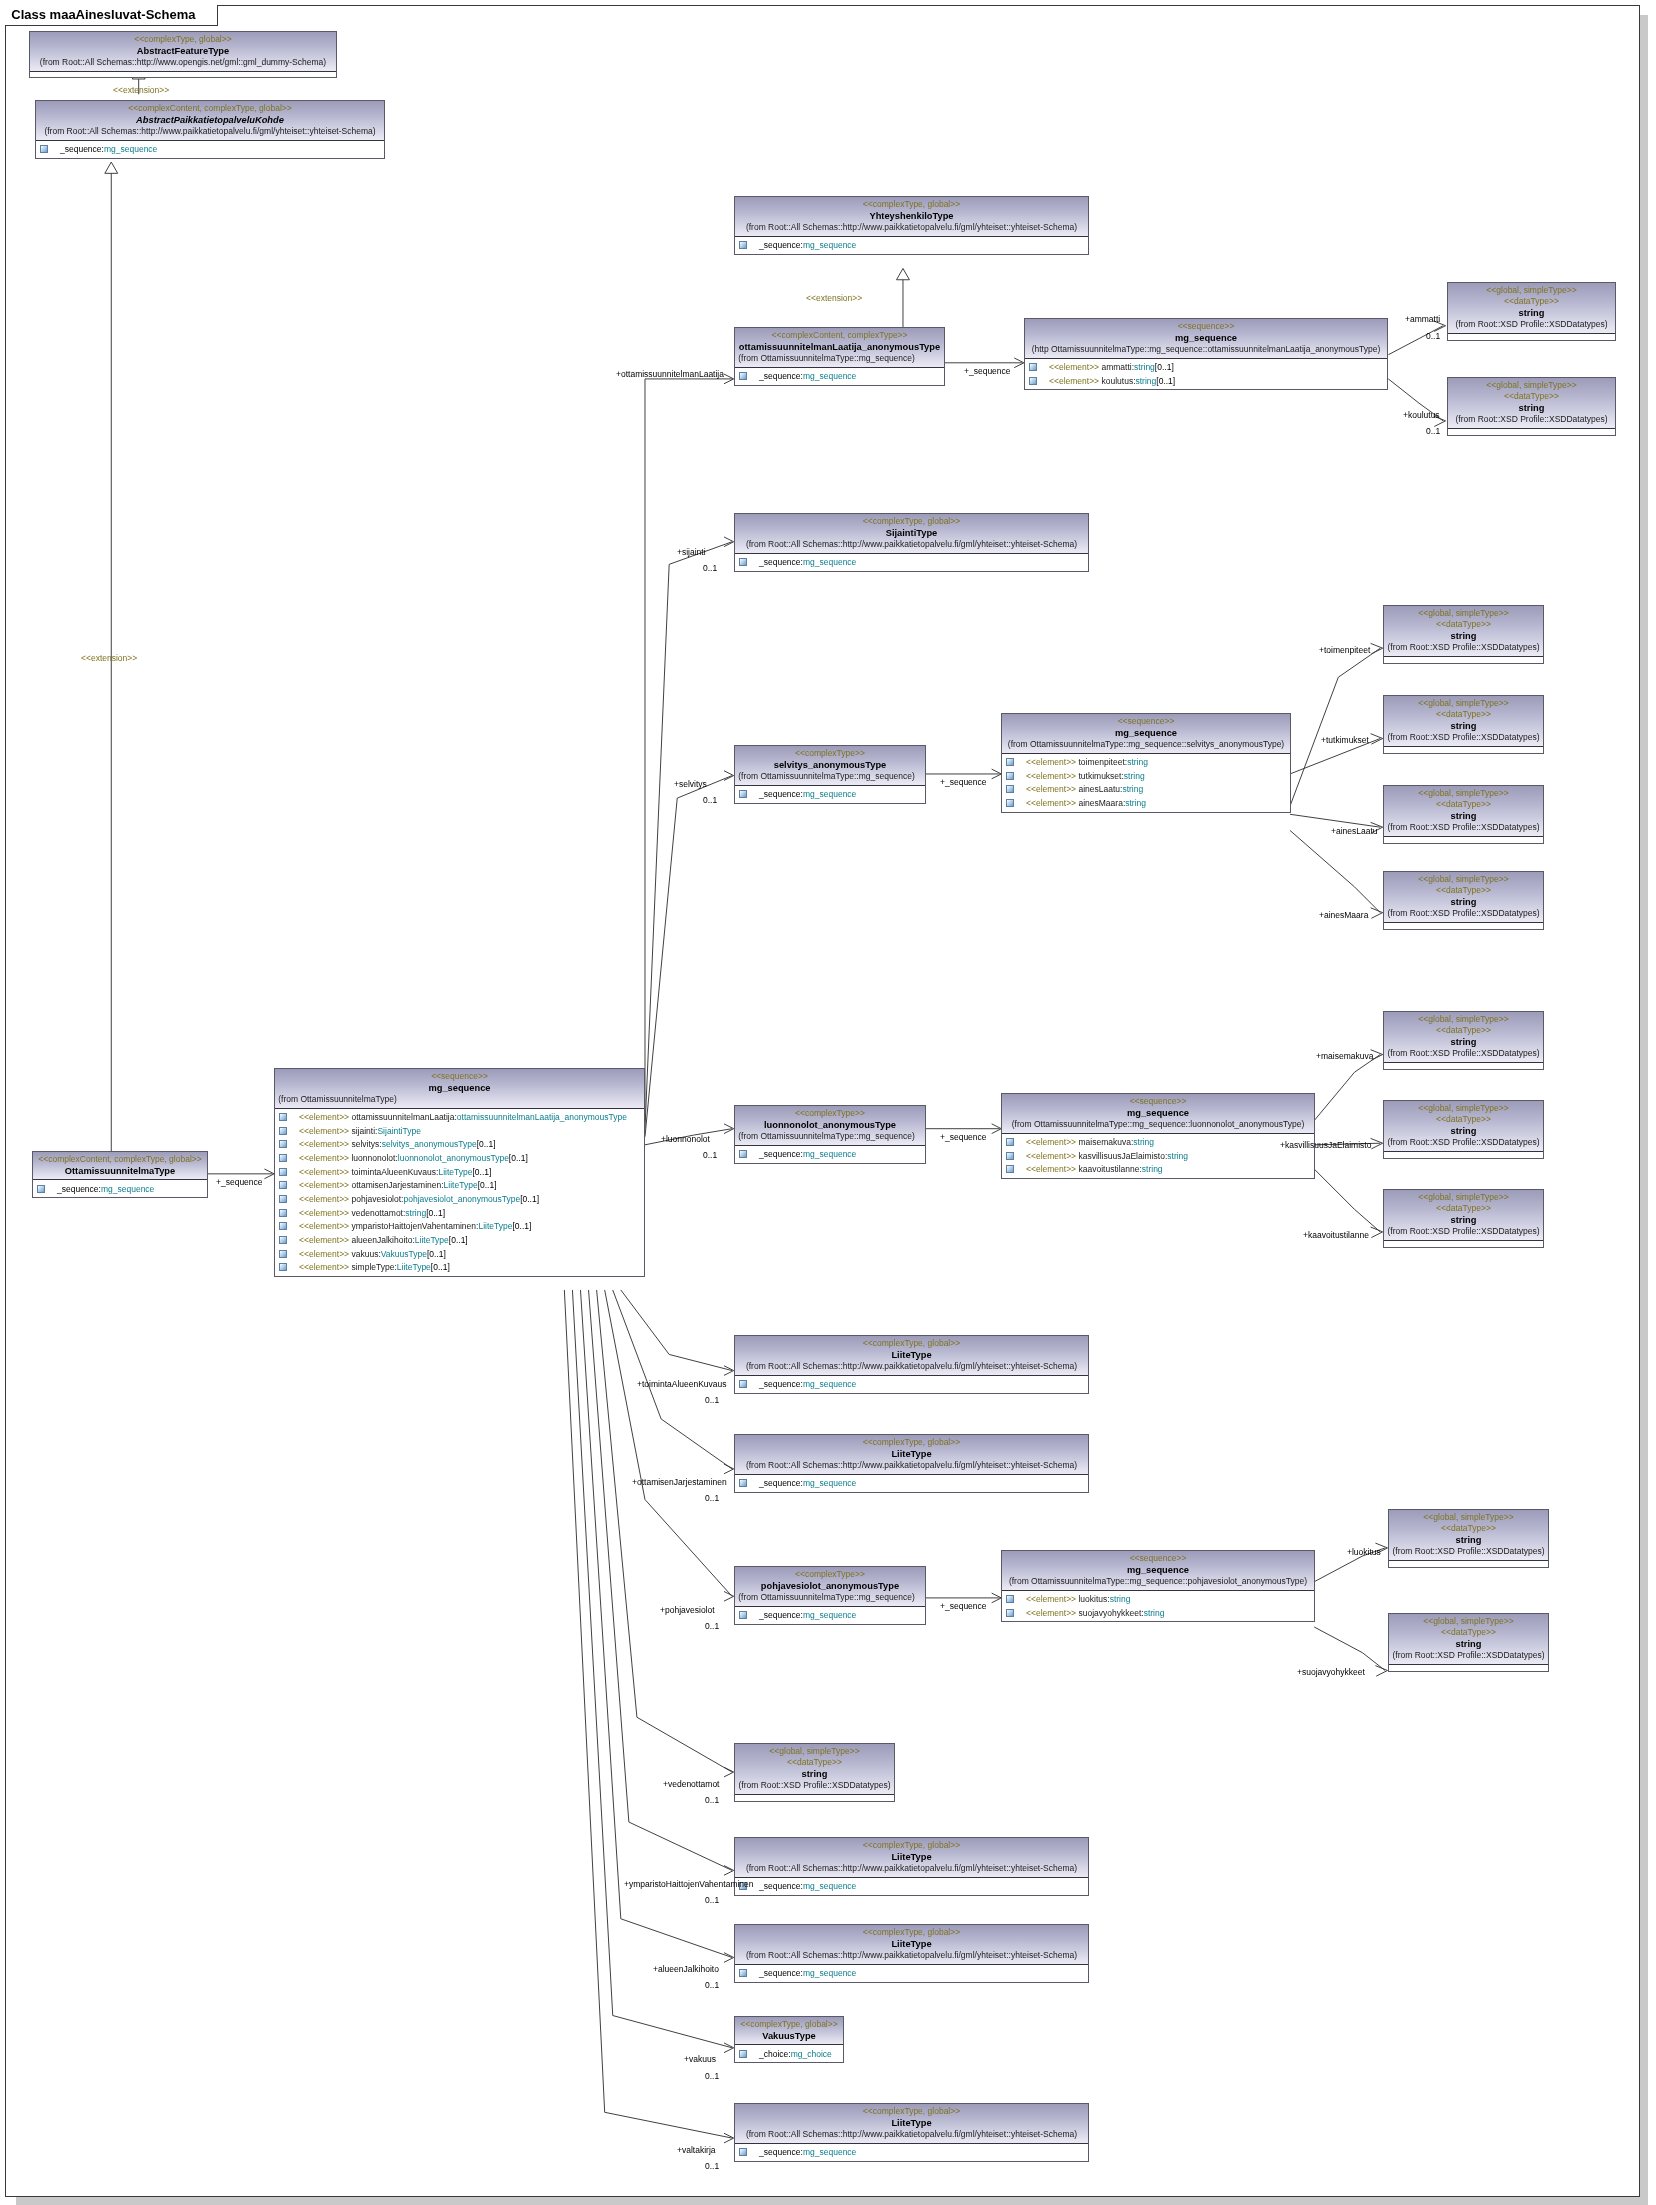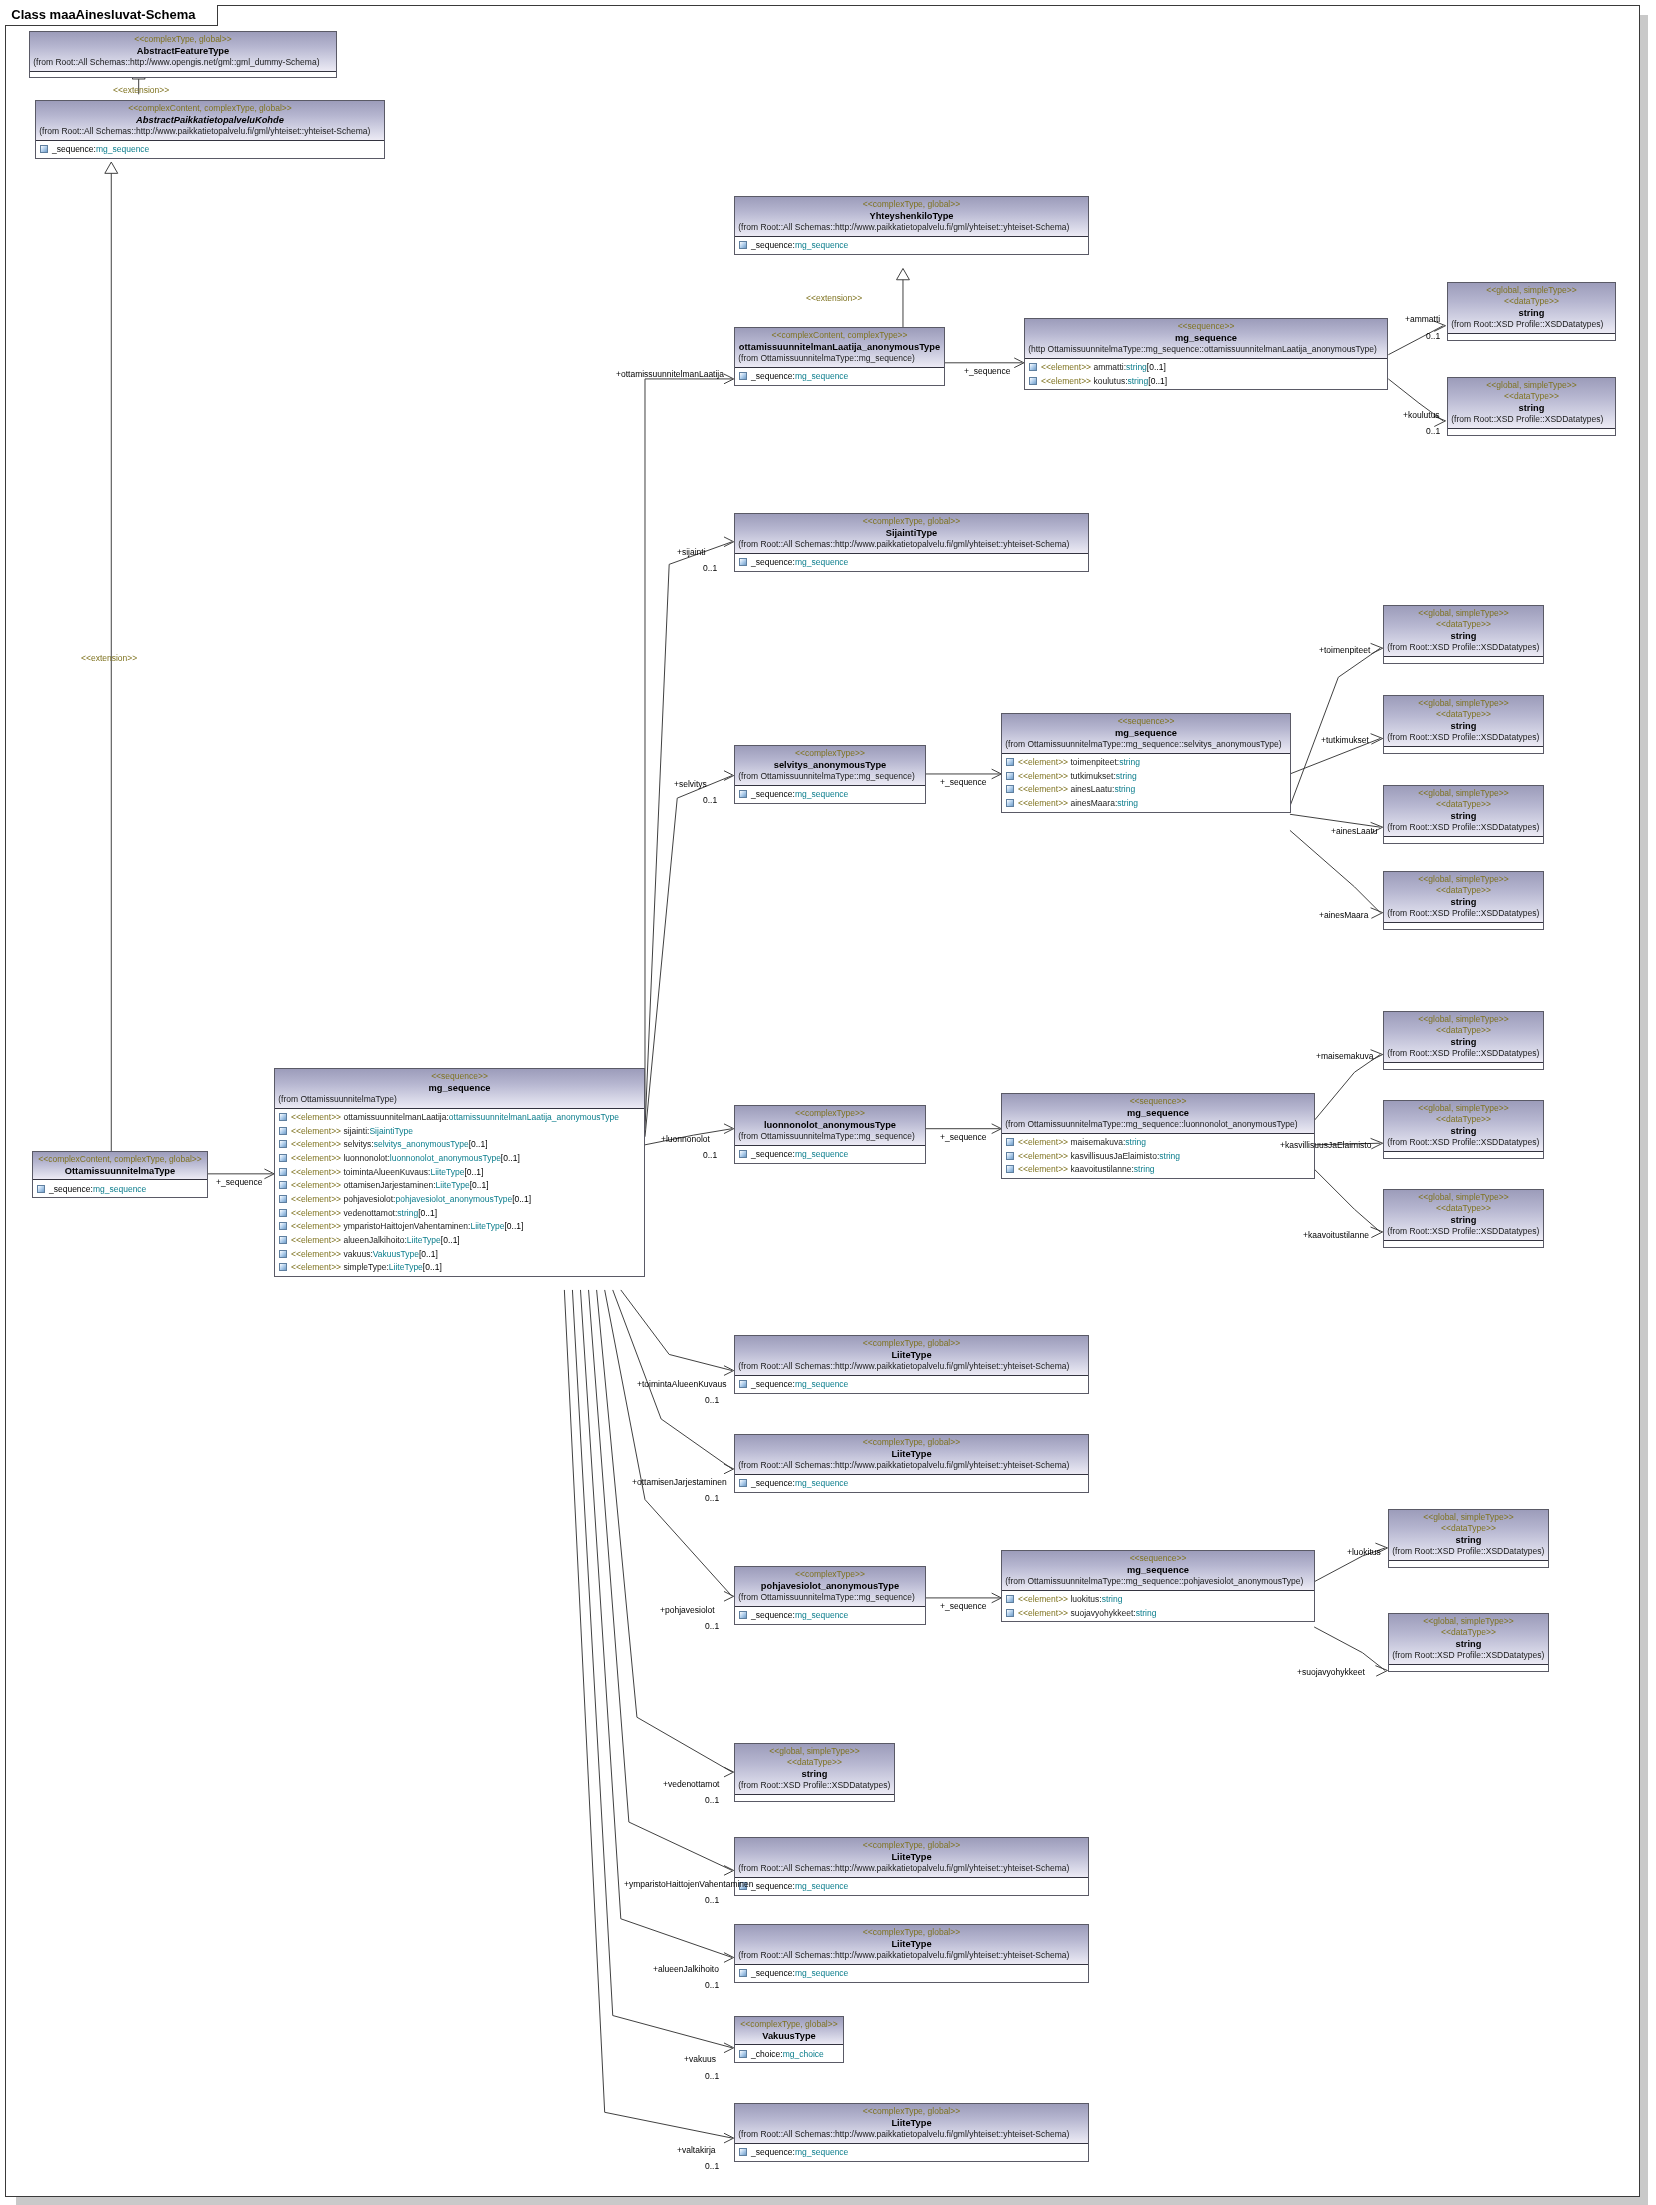--- a/index.html
+++ b/index.html
@@ -58,27 +58,27 @@
     background:linear-gradient(to bottom,#9c9cba 0%, #b6b6d0 38%, #d8d8e8 78%, #eceaf4 100%);
     border-bottom:0.8px solid #33333f;
     padding:1.6px 3.2px 2.4px 3.2px;
     text-align:center;
     line-height:1.32;
   }
   .cls .stereo { color:#7f7320; font-size:8.5px; }
   .cls .name { font-weight:bold; font-size:9.3px; color:#000; }
   .cls .name.ital { font-style:italic; }
   .cls .from { font-size:8.5px; color:#1a1a1a; }
-  .cls .head .from { text-align:left; }
+  .cls .head .from { text-align:center; }
   .cls .head.left-from .from { text-align:left; }
 
   .cls .body { padding:1.6px 2.4px 1.6px 2.4px; background:#ffffff; }
   .cls .body.empty { height:5.6px; padding:0; }
 
-  .attr { display:flex; align-items:center; gap:4px; line-height:1.42; padding:0.8px 0 0.8px 1.6px; white-space:nowrap; }
+  .attr { display:flex; align-items:center; gap:12px; line-height:1.42; padding:0.8px 0 0.8px 1.6px; white-space:nowrap; }
   .attr .ico {
     width:8px; height:8px; flex:0 0 8px;
     background:linear-gradient(135deg,#ffffff 0%, #b9d4ef 45%, #6f9dc9 100%);
     border:0.8px solid #5f7f9f;
     box-sizing:border-box;
   }
   .attr .txt { font-size:8.5px; }
   .ster { color:#7f7320; }
   .tname { color:#0b7d8c; }
   .mult { color:#000; }

